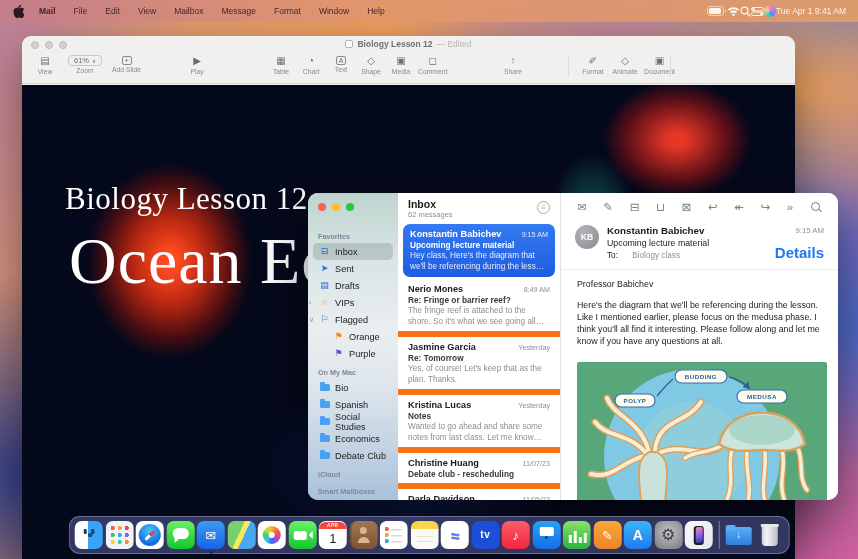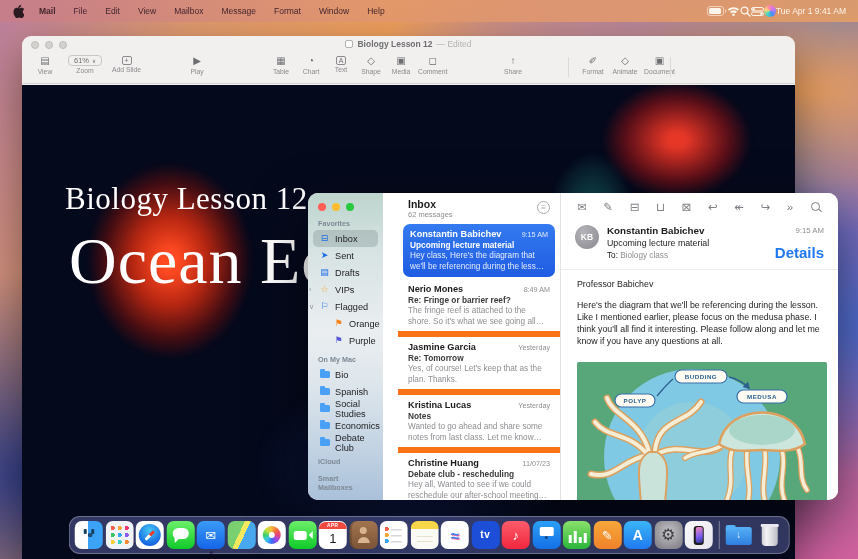--- a/index.html
+++ b/index.html
@@ -63,21 +63,21 @@
     background:radial-gradient(closest-side,rgba(40,210,190,.5),rgba(20,130,130,0) 75%);}
   .g-blue-amb{left:180px;top:250px;width:420px;height:260px;
     background:radial-gradient(closest-side,rgba(30,60,160,.4),rgba(20,30,90,0) 75%);}
   .slide-kicker{position:absolute;left:43px;top:96px;color:#fff;
     font-family:"Liberation Serif","DejaVu Serif",serif;font-size:31px;letter-spacing:.5px;}
   .slide-title{position:absolute;left:47px;top:138px;color:#fff;
     font-family:"Liberation Serif","DejaVu Serif",serif;font-size:66px;letter-spacing:1px;white-space:nowrap;}
   
   .mwin{position:absolute;left:308px;top:193px;width:530px;height:307px;z-index:20;
     border-radius:10px;overflow:hidden;box-shadow:0 22px 55px rgba(0,0,0,.5);background:#fff;}
-  .msidebar{position:absolute;left:0;top:0;bottom:0;width:75px;padding-top:20px;
+  .msidebar{position:absolute;left:0;top:0;bottom:0;width:90px;padding-top:33px;
     background:linear-gradient(180deg,#bdd5cd 0%,#d8e3e4 20%,#eaeef0 45%,#dee6ec 62%,#c4d4e3 82%,#aac1da 100%);}
   .tl-mail{left:10px;top:10px;}
   .tl-mail .r{background:#ff5f57;}.tl-mail .y{background:#febc2e;}.tl-mail .g{background:#28c840;}
   .sb-header{font-size:7.2px;color:#7d8894;font-weight:bold;padding:6px 10px 2px;}
   .sb-item{display:flex;align-items:center;gap:5px;height:17px;margin:0 5px;padding:0 6px;border-radius:5px;
     font-size:9.2px;color:#1c1c1e;position:relative;}
   .sb-item.sel{background:rgba(74,94,94,.22);}
   .sb-item.indent{padding-left:20px;}
   .sb-ico{width:11px;text-align:center;font-size:9px;color:#1d6ce8;flex:none;line-height:11px;}
   .sb-chev{position:absolute;left:-4px;font-size:7px;color:#8b98a4;}
@@ -112,21 +112,21 @@
     border:1.2px solid #7f7f85;border-radius:50%;}
   .mi-search::after{content:"";position:absolute;left:8.5px;top:8.5px;width:4px;height:1.3px;
     background:#7f7f85;transform:rotate(45deg);}
   .rhead{display:flex;padding:6px 14px 8px;border-bottom:1px solid #ececee;}
   .avatar{width:24px;height:24px;border-radius:50%;flex:none;margin-right:8px;
     background:radial-gradient(circle at 35% 30%,#b2b2b8,#8a8a90);color:#fff;font-size:8.5px;font-weight:bold;
     display:flex;align-items:center;justify-content:center;}
   .rh-name{font-size:9.8px;font-weight:bold;color:#1c1c1e;}
   .rh-subj{font-size:8.8px;color:#1c1c1e;margin-top:2px;}
   .rh-to{font-size:8.2px;margin-top:3px;color:#1c1c1e;}
-  .rh-to .tv{color:#8e8e93;}
+  .rh-to .tv{color:#8e8e93;margin-left:12px;}
   .rh-right{margin-left:auto;display:flex;flex-direction:column;align-items:flex-end;gap:9px;padding-top:1px;}
   .rh-time{font-size:7.8px;color:#8e8e93;}
   .rh-details{font-size:15px;color:#1f78f2;font-weight:bold;}
   .rbody{padding:9px 16px 6px;font-size:8.8px;color:#1c1c1e;line-height:1.35;}
   .rbody p{margin:0 0 9px;}
   .diagram{display:block;margin-left:16px;border-radius:2px;}
   
   .dock{position:absolute;left:50%;transform:translateX(-50%);top:516px;height:38px;z-index:40;
     display:flex;align-items:center;gap:2.5px;padding:0 5px;border-radius:11px;
     background:rgba(125,135,215,.38);border:1px solid rgba(255,255,255,.28);backdrop-filter:blur(10px);}
@@ -465,21 +465,20 @@
             </div>
             <div class="msubj">Notes</div>
             <div class="mprev">Wanted to go ahead and share some notes from last class. Let me know of…</div>
           </div>
           <div class="mrow">
             <div class="mline1">
               <span class="msender">Christine Huang</span>
               <span class="mtime">11/07/23</span>
             </div>
             <div class="msubj">Debate club - rescheduling</div>
-            <div class="mprev">Hey all, Wanted to see if we could reschedule our after-school meeting…</div>
           </div>
           <div class="mrow">
             <div class="mline1">
               <span class="msender">Darla Davidson</span>
               <span class="mtime">11/05/23</span>
             </div>
           </div>
         </div>
     </div>
 

